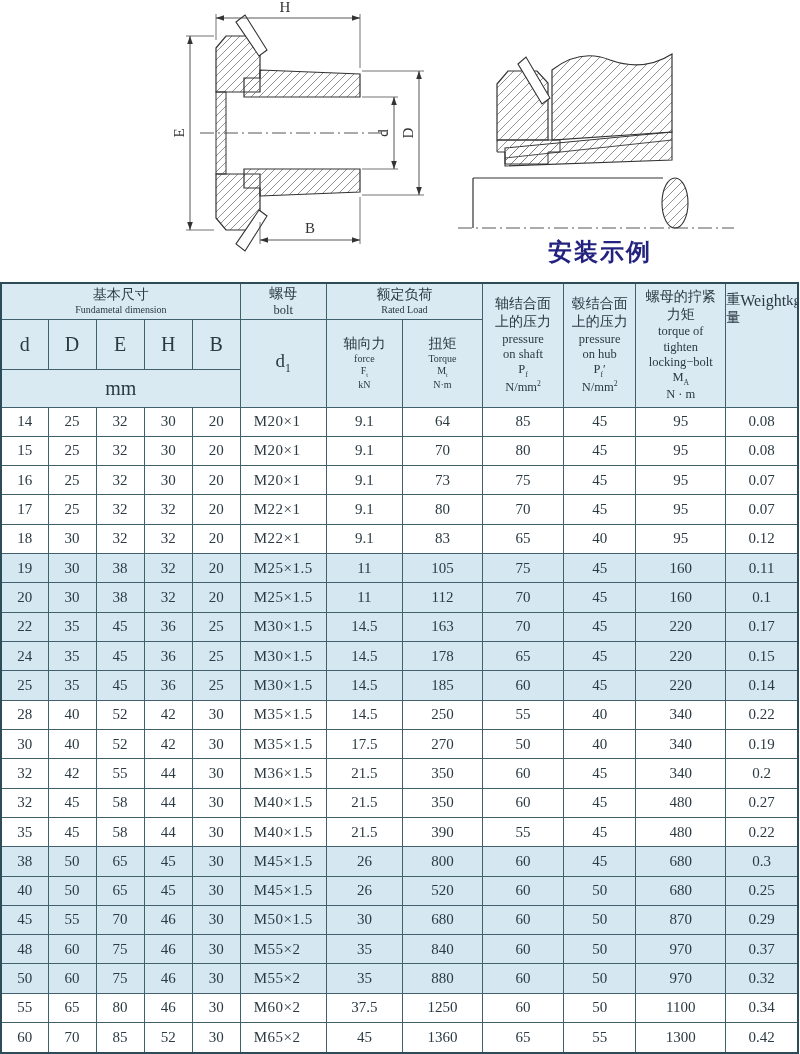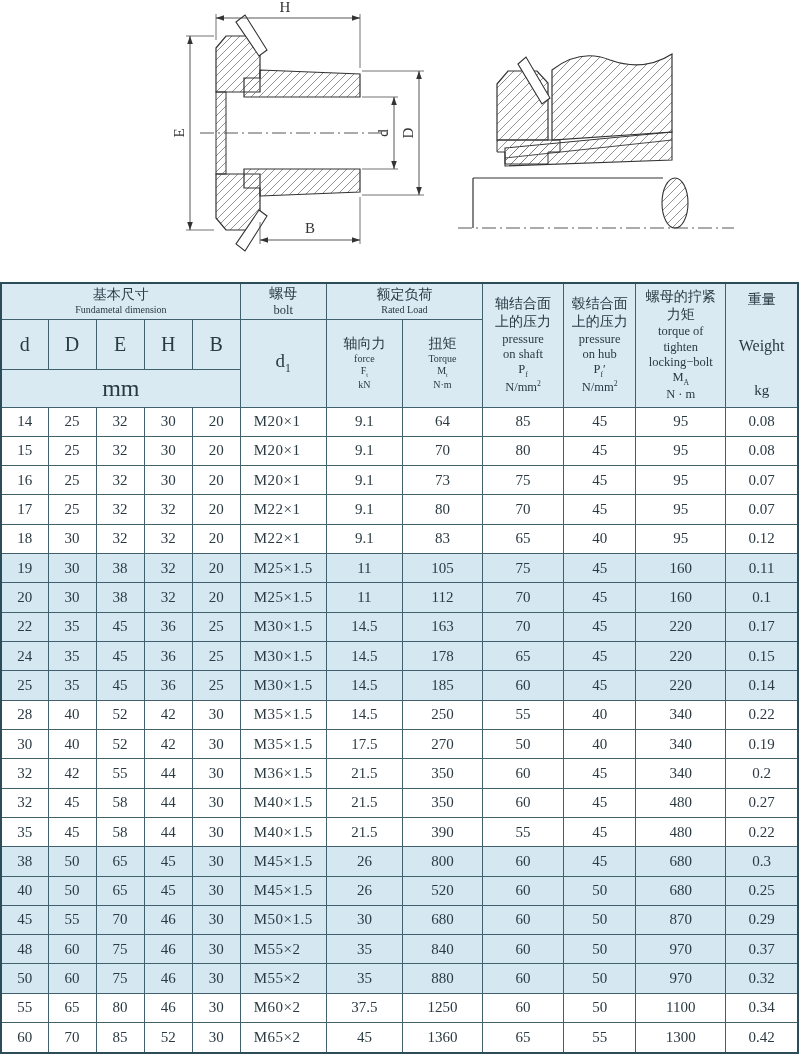--- a/index.html
+++ b/index.html
@@ -26,28 +26,28 @@
   }
   table.spec th, table.spec td {
     border:1px solid #40606c; text-align:center; vertical-align:middle;
     overflow:hidden; font-weight:normal;
   }
   thead th { background:#d9eaf3; color:#2b3a42; }
   .cn { font-size:14px; line-height:1.3; }
   .en { font-size:10px; line-height:1.2; }
   .sm { font-size:12.5px; line-height:1.22; }
   .dim-letter { font-size:20px; }
-  .mm-row { font-size:24px;margin-top:6px; }
+  .mm-row { font-size:20px;margin-top:6px; }
   .d1-cell { font-size:19px; }
   sub { font-size:0.62em; }
   sup { font-size:0.62em; }
   tbody td { font-size:15px; background:#ffffff; }
   tbody tr.shaded td { background:#d5e7f1; }
   tbody td.bolt-col { text-align:left; padding-left:13px; letter-spacing:0.5px;margin-left:32px; }
-  .weight-head { display:flex; flex-direction:column; justify-content:space-between; height:116px; padding:4px 0;text-align:center; }
+  .weight-head { display:flex; flex-direction:row; justify-content:space-between; height:116px; padding:4px 0;text-align:center; }
 </style>
 </head>
 <body>
 
 <div class="page">
 
   <div class="drawing-area">
 
     <svg class="tech-svg" style="left:148px; top:0;" width="292" height="260" viewBox="0 0 292 260">
       <defs>
@@ -113,20 +113,21 @@
       <polygon points="68,46 76,39 100,80 92,86" fill="#fff" stroke="#333" stroke-width="1.1"></polygon>
 
       <polygon points="47,122 110,122 110,134 98,134 98,146 55,146 55,134 47,134" fill="url(#hatchR)" stroke="#333" stroke-width="1"></polygon>
 
       <line x1="23" y1="160" x2="213" y2="160" stroke="#333" stroke-width="1.2"></line>
       <line x1="23" y1="160" x2="23" y2="210" stroke="#333" stroke-width="1.2"></line>
       <ellipse cx="225" cy="185" rx="13" ry="25" fill="url(#hatchR)" stroke="#333" stroke-width="1.1"></ellipse>
       <line x1="8" y1="210" x2="284" y2="210" stroke="#444" stroke-width="0.9" stroke-dasharray="14 4 2 4"></line>
     </svg>
 
+    <div class="caption" style="color:#23237f;">安装示例</div>
   </div>
 
   <div class="table-wrap">
     <table class="spec">
       <colgroup>
         <col style="width:47px">
           <col style="width:48px">
           <col style="width:48px">
         <col style="width:48px">
           <col style="width:48px">

